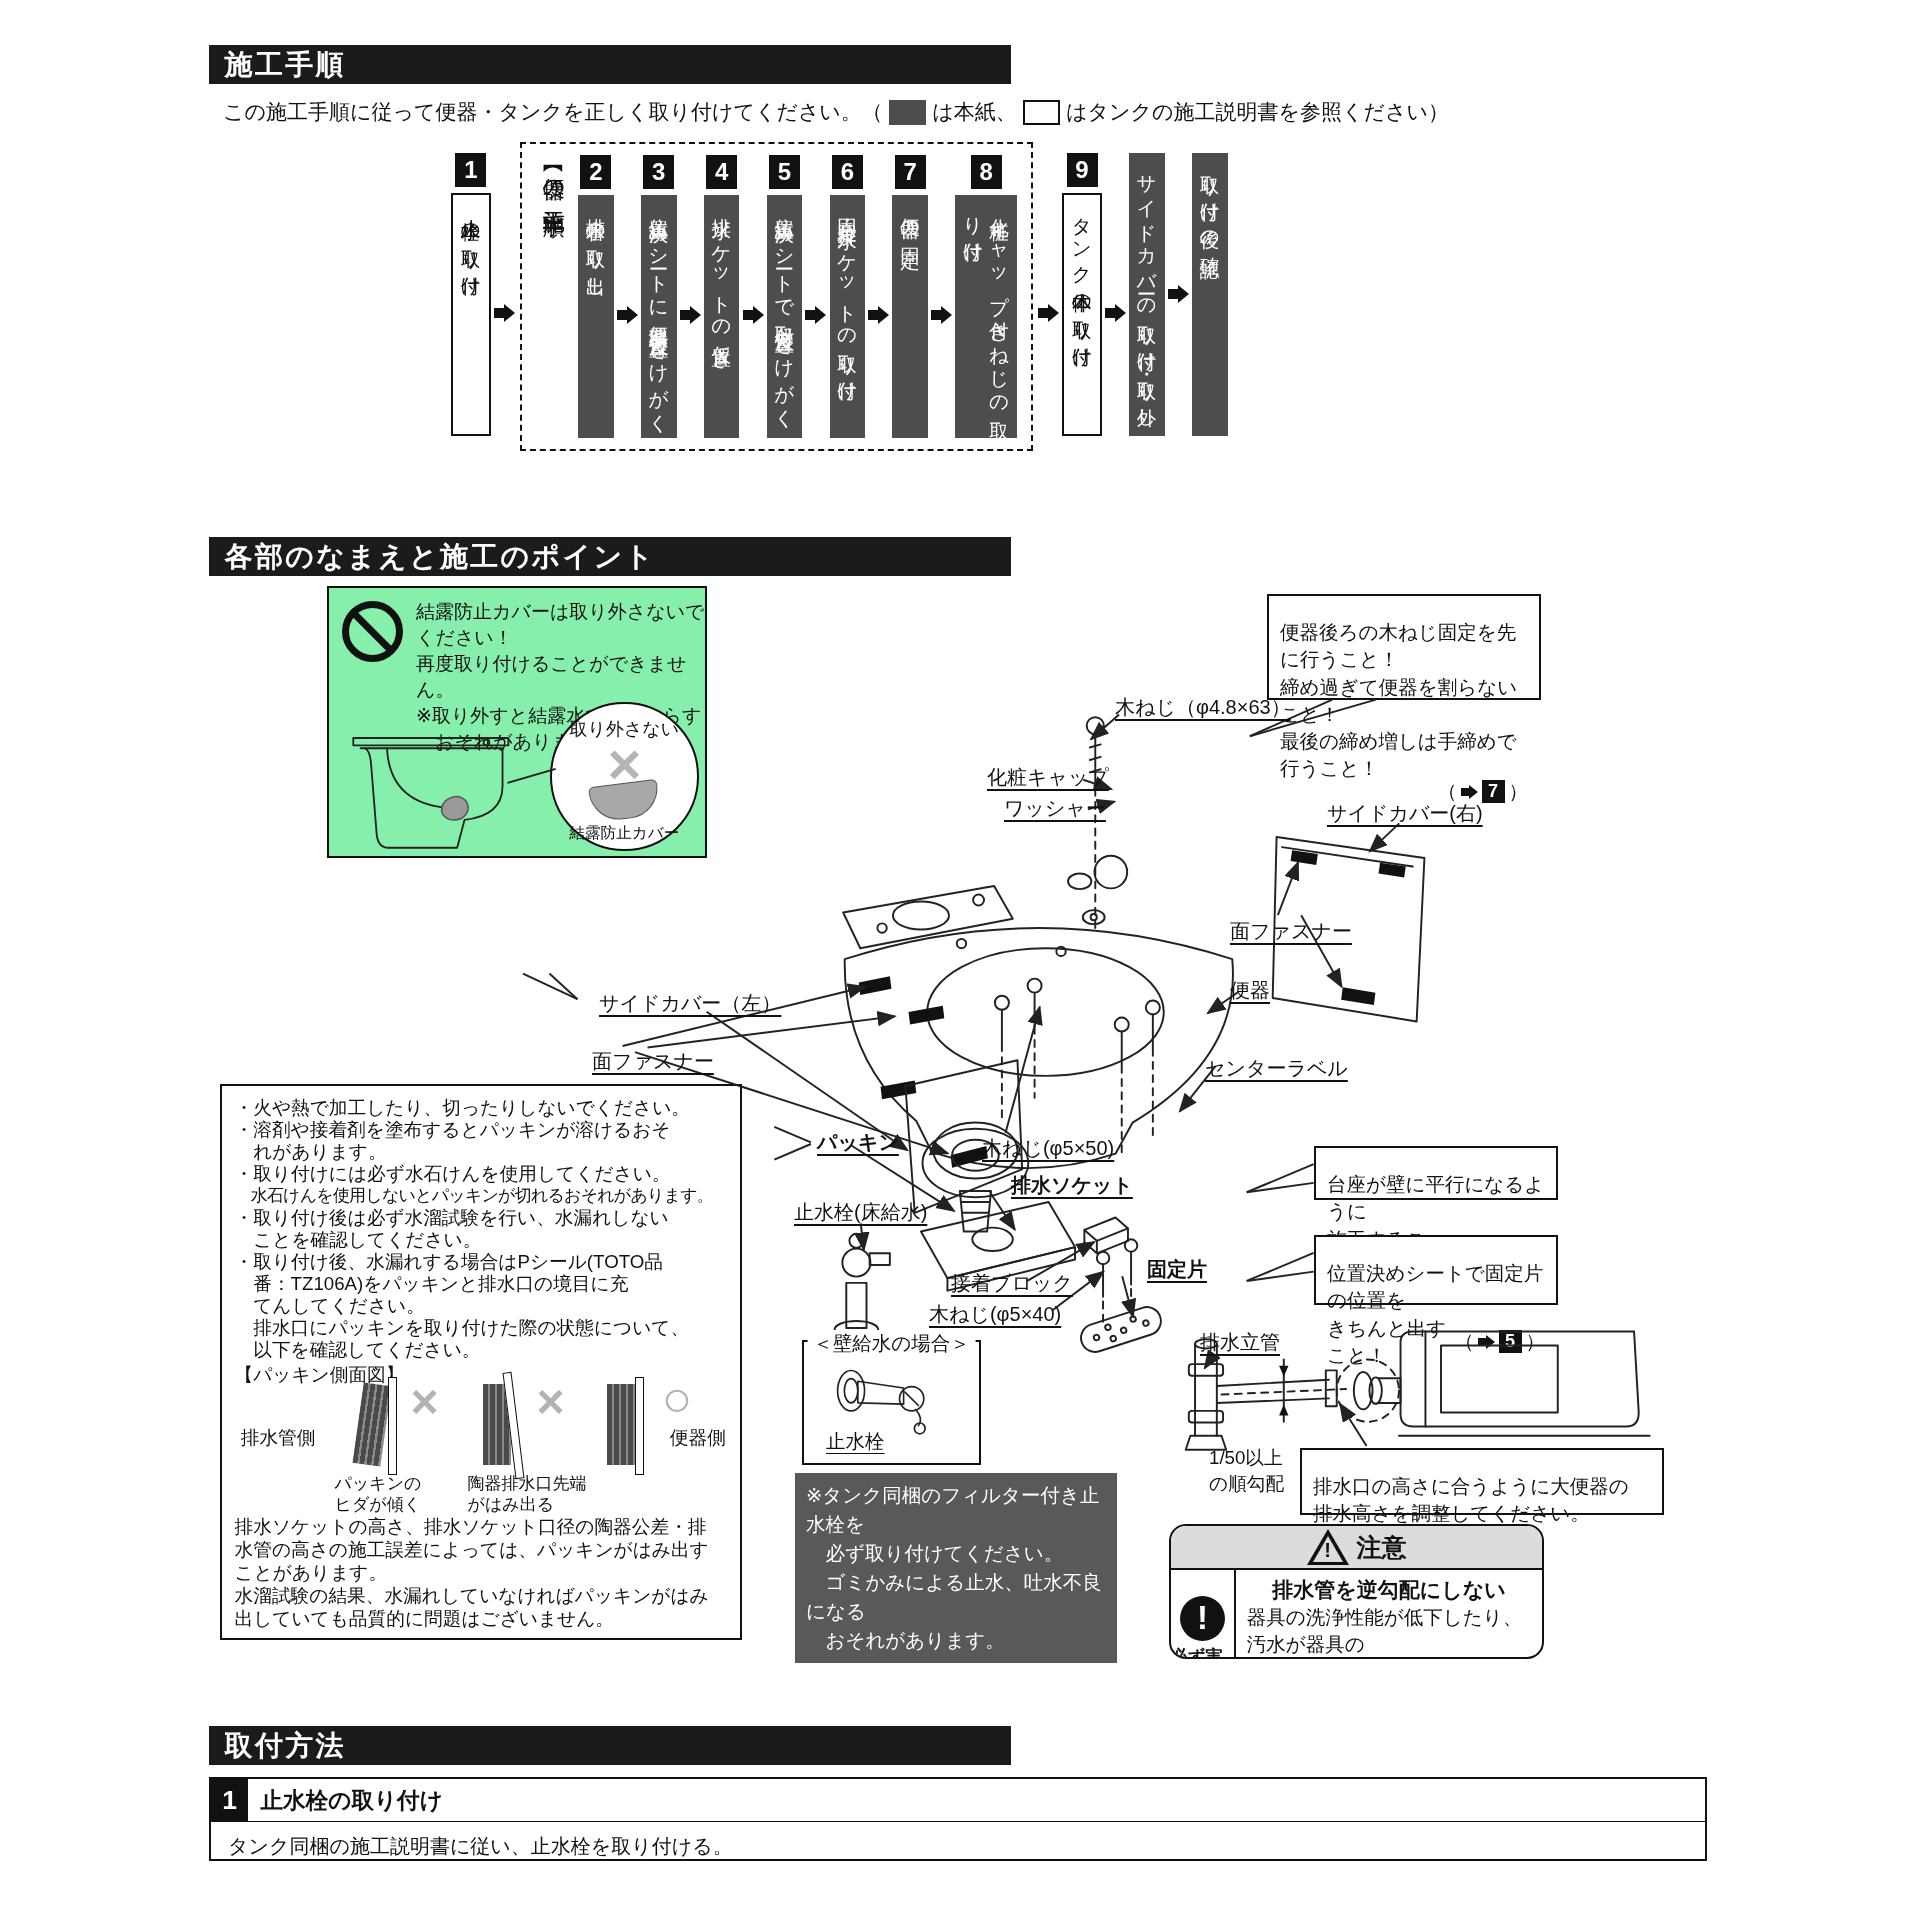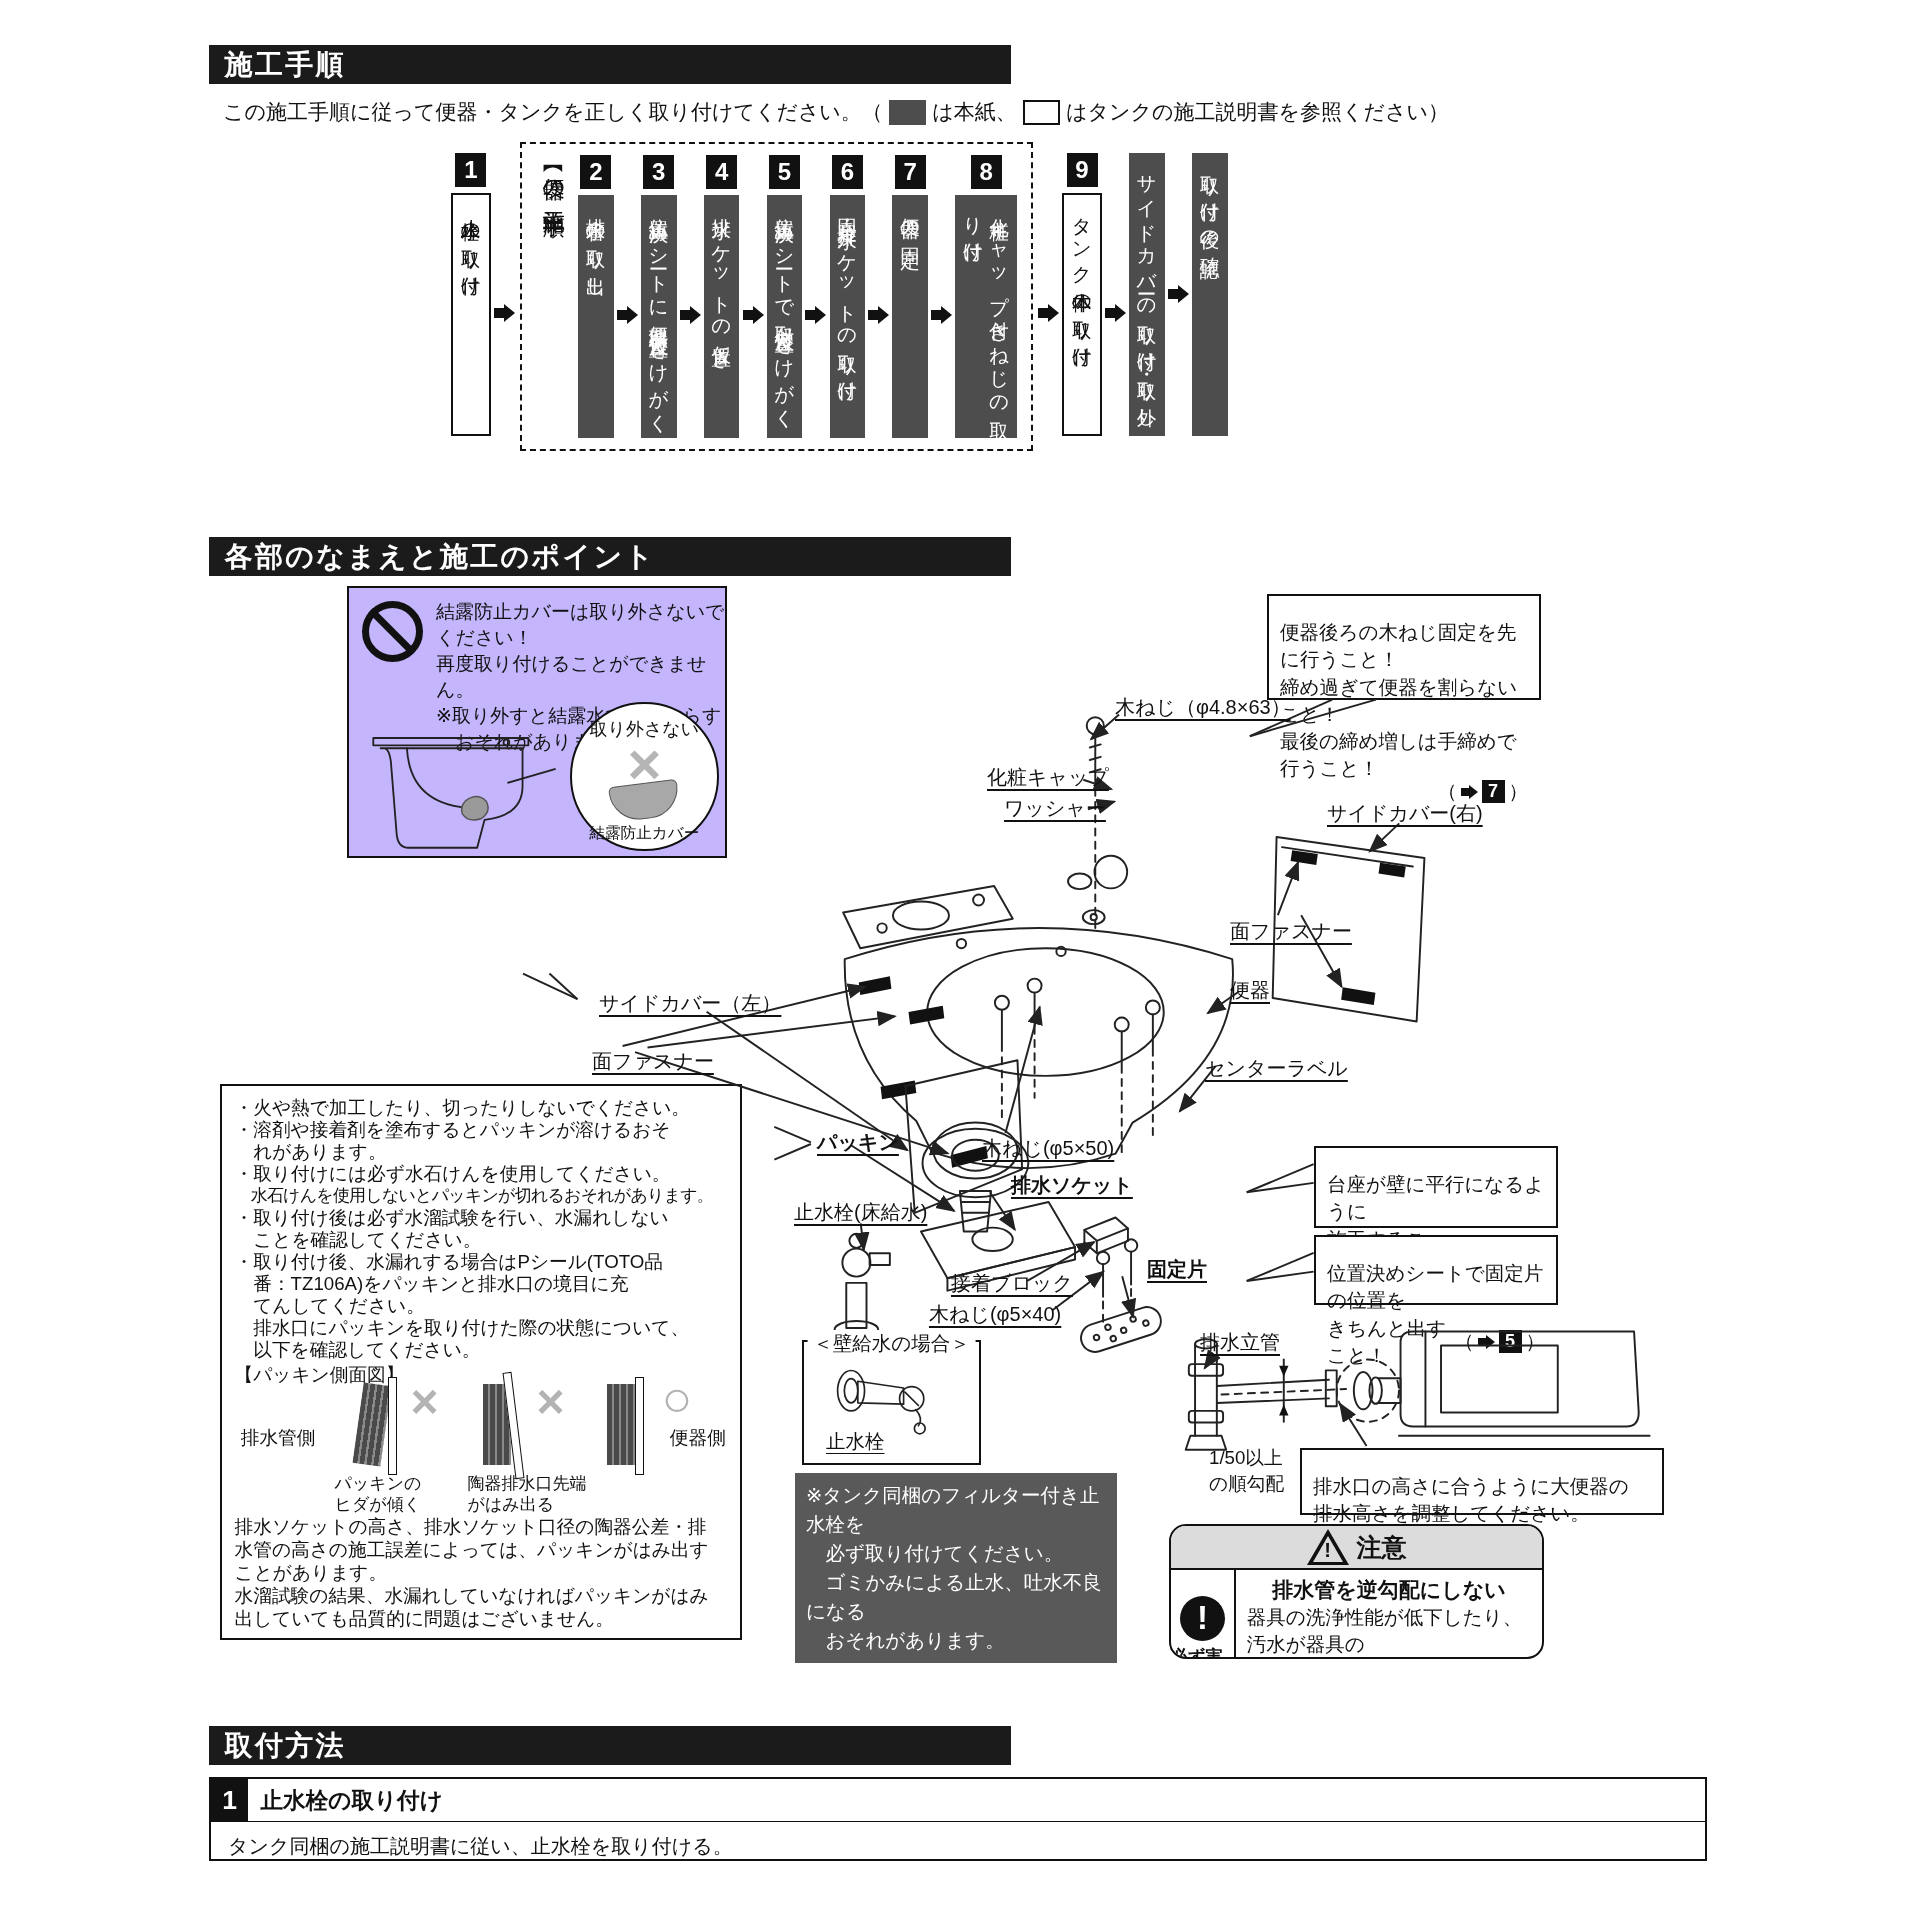--- a/index.html
+++ b/index.html
@@ -37,21 +37,21 @@
   .refrow{display:flex;justify-content:flex-end;align-items:center;gap:3.9px;font-size:19.5px;margin-top:1.6px;}
   .refbadge{width:23px;height:23px;background:#111;color:#fff;font-weight:bold;font-size:18px;
             display:flex;align-items:center;justify-content:center;}
   .arr.sm .s{width:7.8px;height:7.8px;}
   .arr.sm .t{border-left:9.3px solid #111;border-top:7px solid transparent;border-bottom:7px solid transparent;}
   
   .plabel{font-size:20px;text-decoration:underline;text-underline-offset:5.4px;white-space:nowrap;z-index:6;}
   .plabel.b{font-weight:bold;margin-left:32px;}
   .plabel.nb{text-decoration:none;}
   
-  .warnbox{border:2.3px solid #111;background:#c4b5fd;box-sizing:border-box;margin-left:20px;}
+  .warnbox{border:2.3px solid #111;background:#86efac;box-sizing:border-box;}
   .noicon{position:absolute;left:12.5px;top:12.5px;width:61px;height:61px;border:7px solid #111;border-radius:50%;box-sizing:border-box;}
   .noicon::after{content:"";position:absolute;left:-7px;top:20px;width:60px;height:7px;background:#111;transform:rotate(45deg);}
   .warntext{position:absolute;left:87px;top:11px;font-size:19px;line-height:26px;}
   .mag{position:absolute;border:2.7px solid #111;border-radius:50%;background:#fff;
        display:flex;flex-direction:column;align-items:center;box-sizing:border-box;z-index:4;}
   .mag .mtitle{font-size:18px;margin-top:12.5px;}
   .mag .mx{font-size:58px;font-weight:bold;color:#b5b5b5;line-height:45px;}
   .mag .mcover{width:67px;height:34px;background:#a8a8a8;border:1.6px solid #555;
                border-radius:6.2px 6.2px 34px 34px;transform:rotate(-7deg);margin-top:-3.1px;}
   .mag .mlabel{font-size:15.6px;margin-top:4.7px;}
@@ -246,21 +246,21 @@
       <span class="arr sm">
           <span class="s"></span>
           <span class="t"></span>
         </span>
       <span class="refbadge">7</span>
       <span>）</span>
     </div>
   </div>
 
 
-  <div class="abs callout" style="left:1314px;top:1146px;width:244px;height:82px;">
+  <div class="abs callout" style="left:1314px;top:1146px;width:244px;height:54px;">
     <div>台座が壁に平行になるように</div>
     <div style="display:flex;justify-content:space-between;">
       <span>施工すること！</span>
       <span class="refrow" style="margin-top:0;">
         <span>（</span>
         <span class="arr sm">
             <span class="s"></span>
             <span class="t"></span>
           </span>
         <span class="refbadge">4</span>

